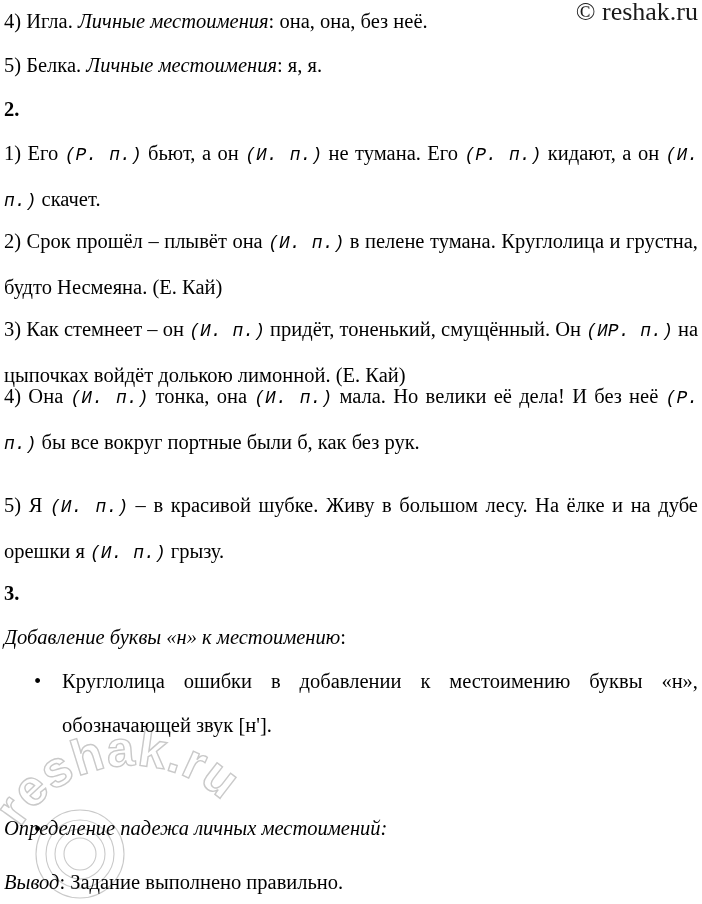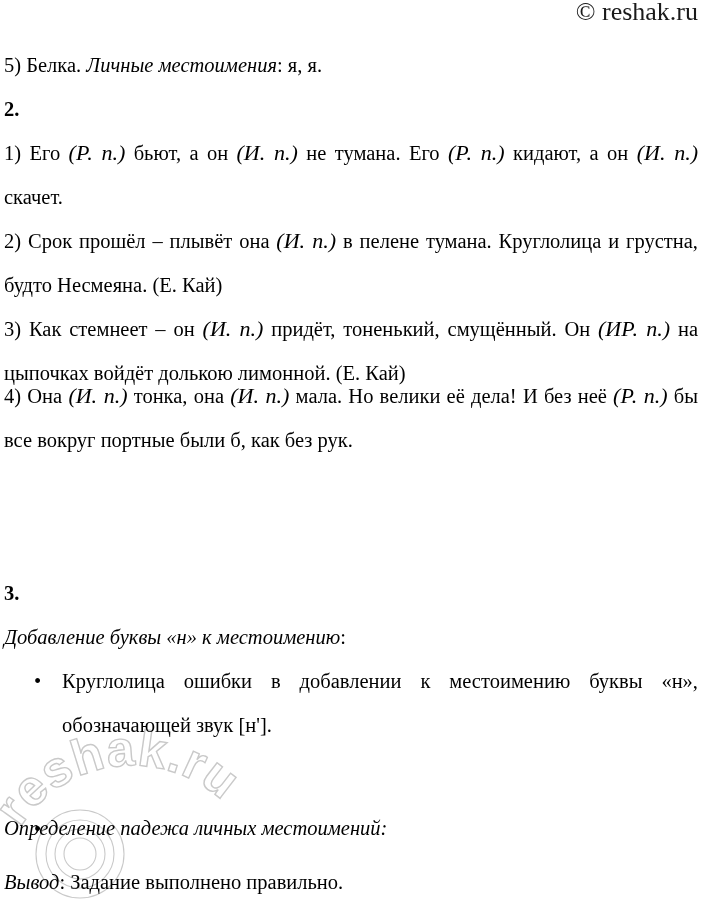--- a/index.html
+++ b/index.html
@@ -69,21 +69,22 @@
     font-size: 20.5px;
     line-height: 44px;
     z-index: 3;
   }
 
   
   .it { font-style: italic; }
   
   .cm {
     font-style: italic;
-    font-size: 22px;
+    font-size: 18px;
+    font-family: Liberation Mono, monospace;
   }
   
   .bi {
     font-weight: normal;
     font-style: italic;
   }
   .up { font-style: normal; font-weight: normal; }
 
   
   .bullet-block {
@@ -126,20 +127,25 @@
         <circle cx="62" cy="112" r="16"></circle>
       </g>
       <text font-family="Liberation Sans, sans-serif" font-size="50" font-weight="bold" fill="none" stroke="#c9c9c9" stroke-width="1.4" letter-spacing="1">
         <textPath href="#arcpath" startOffset="0">reshak.ru</textPath>
       </text>
     </svg>
   </div>
 
   <div class="corner-mark">© reshak.ru</div>
 
+  <div class="block nojust" style="top: -1px;">
+    <span>4)</span>
+    <span> </span><span>Игла.</span>
+    <span> </span><span class="it">Личные местоимения</span><span>:</span><span> она, она, без неё.</span>
+  </div>
 
   <div class="block nojust" style="top: 43px;">
     <span>5)</span>
     <span> </span><span>Белка.</span>
     <span> </span><span class="it">Личные местоимения</span><span>:</span><span> я, я.</span>
   </div>
 
   <div class="secnum" style="top: 87px;">2.</div>
 
   <div class="block" style="top: 131px;">
@@ -151,20 +157,23 @@
   </div>
 
   <div class="block" style="top: 307px;">
     <span>3)</span><span class="seq"><span> Как стемнеет – он </span><span class="cm">(И. п.)</span><span> придёт, тоненький, смущённый. Он </span><span class="cm">(ИР. п.)</span><span> на цыпочках войдёт долькою лимонной. (Е. Кай)</span></span>
   </div>
 
   <div class="block" style="top: 374px;">
     <span>4)</span><span class="seq"><span> Она </span><span class="cm">(И. п.)</span><span> тонка, она </span><span class="cm">(И. п.)</span><span> мала. Но велики её дела! И без неё </span><span class="cm">(Р. п.)</span><span> бы все вокруг портные были б, как без рук.</span></span>
   </div>
 
+  <div class="block" style="top: 483px;">
+    <span>5)</span><span class="seq"><span> Я </span><span class="cm">(И. п.)</span><span> – в красивой шубке. Живу в большом лесу. На ёлке и на дубе орешки я </span><span class="cm">(И. п.)</span><span> грызу.</span></span>
+  </div>
 
   <div class="secnum" style="top: 571px;">3.</div>
 
   <div class="block nojust" style="top: 615px;">
     <span class="bi">Добавление буквы «н» к местоимению</span><span class="up">:</span>
   </div>
 
   <div class="bullet-block" style="top: 659px;">
     <div class="bullet-row">
       <span class="dot">•</span>

